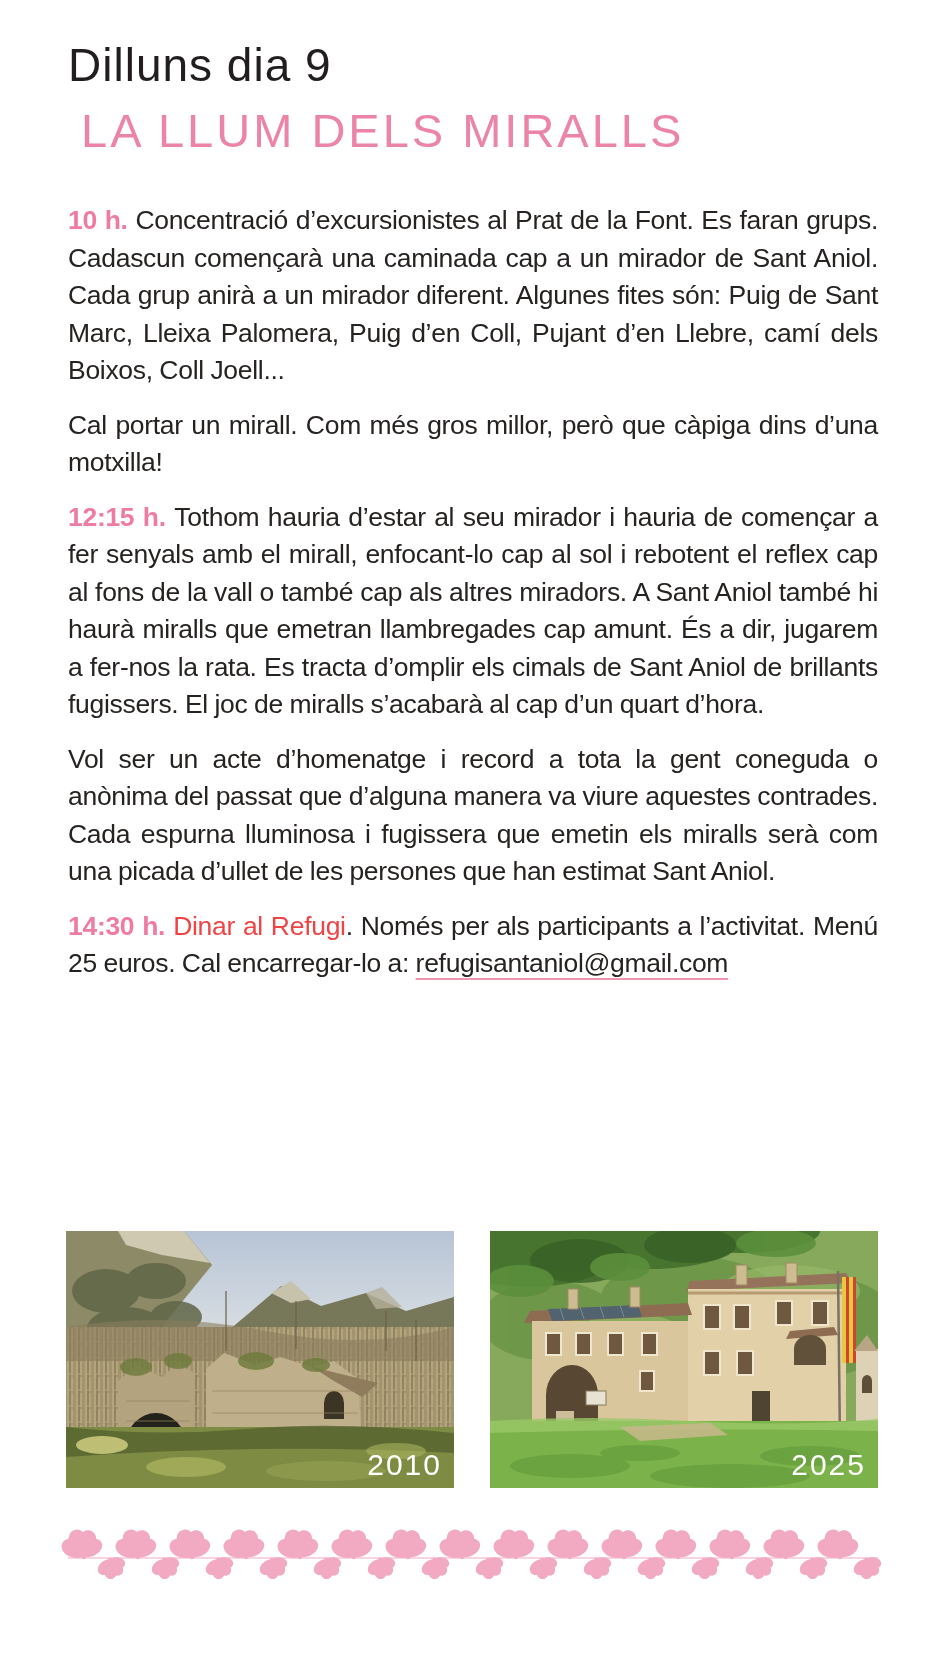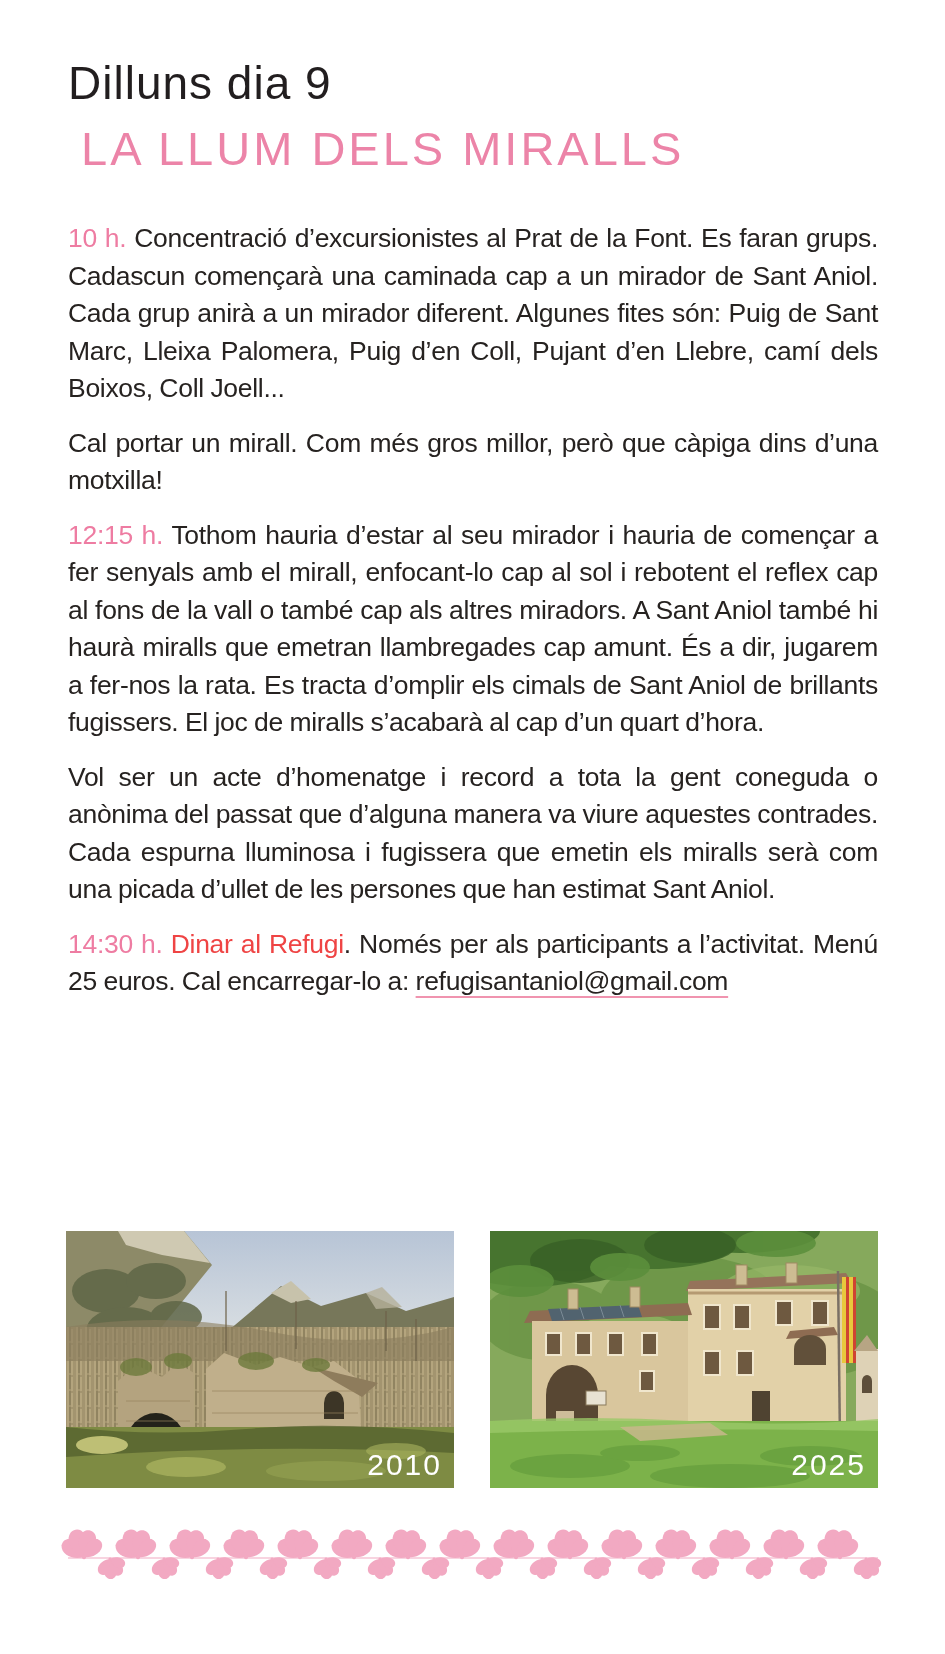--- a/index.html
+++ b/index.html
@@ -6,38 +6,38 @@
   .page{
     position:relative;
     width:945px;height:1654px;
     background:#ffffff;
     overflow:hidden;
     font-family:"Liberation Sans",sans-serif;
     color:#262220;
   }
   .content{position:absolute;left:68px;top:0;width:810px;}
   .title{
-    margin:58px 0 0 0;
+    margin:40px 0 0 0;
     font-size:46px;font-weight:400;letter-spacing:1px;
     color:#221e1f;line-height:1.1;
   }
   .subtitle{
     margin:14px 0 0 13px;
     font-size:47px;font-weight:400;letter-spacing:3px;
     color:#ec84a8;line-height:1.1;
   }
   .schedule{margin-top:46px;hyphens:auto;}
   .para{
     margin:0 0 17px 0;
     font-size:26.5px;line-height:37.5px;
     text-align:justify;
     letter-spacing:-0.3px;word-spacing:-0.5px;
     color:#262220;
   }
-  .time{font-weight:400;color:#ee7ca2;}
+  .time{font-weight:700;color:#ee7ca2;}
   .boldlead{font-weight:400;color:#ef4444;}
   .email{
     color:#262220;
     text-decoration:underline;
     text-decoration-color:#f094af;
     text-decoration-thickness:2px;
     text-underline-offset:6px;
   }
   .photos{
     position:absolute;top:1231px;left:66px;width:812px;

